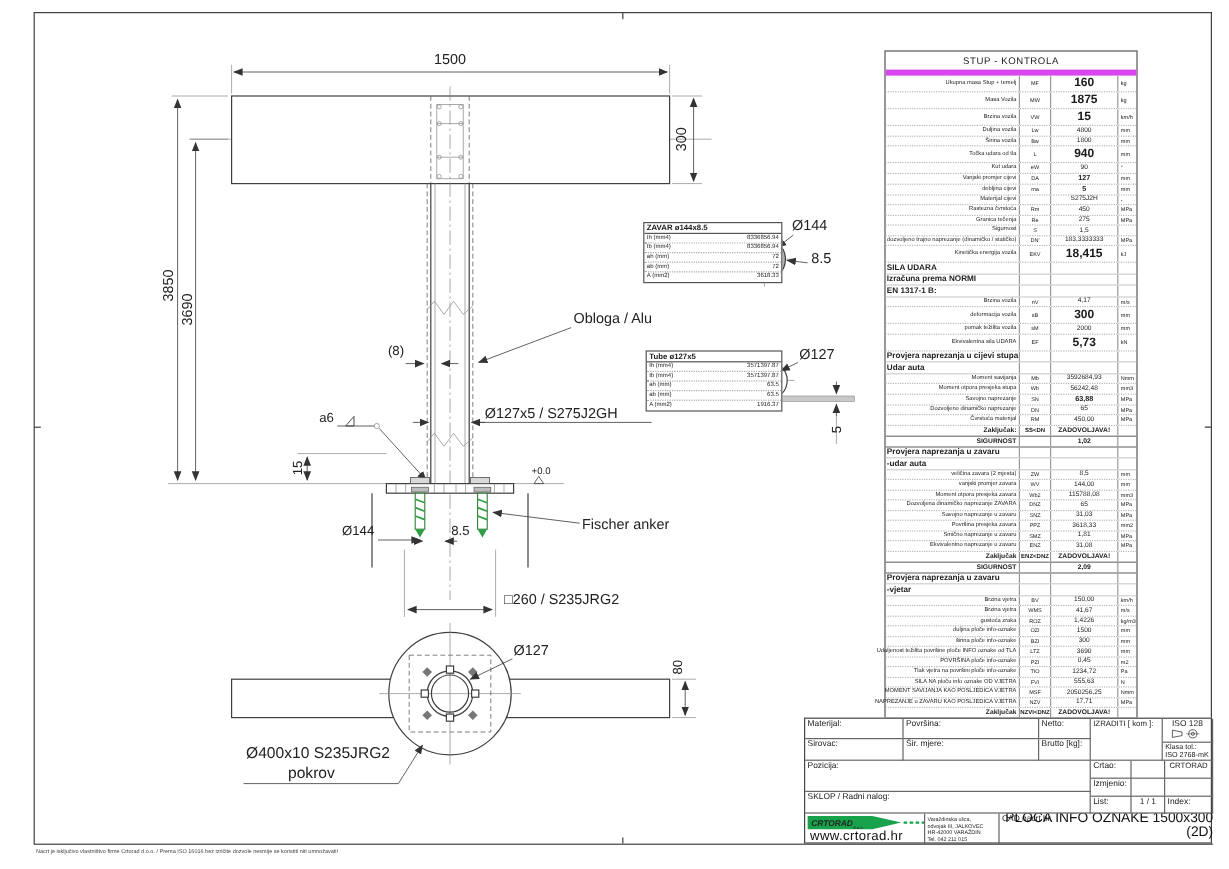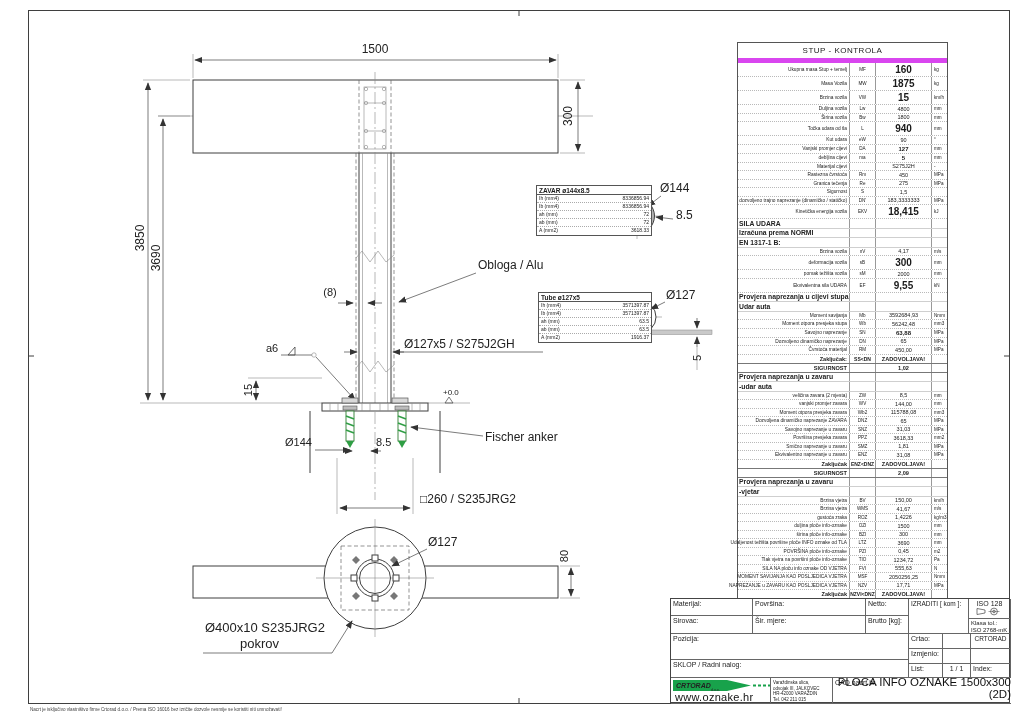--- a/index.html
+++ b/index.html
@@ -463,21 +463,21 @@
       </div>
       <div class="krow r-n">
         <div class="kl">pomak težišta vozila</div>
         <div class="ks">sM</div>
         <div class="kv">2000</div>
         <div class="ku">mm</div>
       </div>
       <div class="krow r-b">
         <div class="kl">Ekvivalentna sila UDARA</div>
         <div class="ks">EF</div>
-        <div class="kv">9,55</div>
+        <div class="kv">5,73</div>
         <div class="ku">kN</div>
       </div>
       <div class="krow r-s">
         <div class="kl">Provjera naprezanja u cijevi stupa</div>
         <div class="ks"></div>
         <div class="kv"></div>
         <div class="ku"></div>
       </div>
       <div class="krow r-s">
         <div class="kl">Udar auta</div>
@@ -725,21 +725,21 @@
   <div class="tcell" style="left:272px;top:65px;width:28px;height:14px;text-align:center;">1  /  1</div>
   <div class="tcell" style="left:300px;top:65px;width:40px;height:14px;">Index:</div>
 
   <div class="tcell" style="left:0;top:79px;width:100px;height:26px;padding:0;">
     <svg width="100" height="15" viewBox="0 0 100 15" style="position:static;display:block;">
       <polygon points="2,2 56,2 80,7.5 56,13 2,13" fill="#18a24b"></polygon>
       <text x="5" y="10" font-size="7" font-style="italic" font-weight="bold" fill="#fff">CRTORAD</text>
       <text x="40" y="12.5" font-size="3.5" fill="#fff">d.o.o.</text>
       <line x1="82" y1="7.5" x2="99" y2="7.5" stroke="#18a24b" stroke-width="2" stroke-dasharray="3 2"></line>
     </svg>
-    <div class="weblink">www.oznake.hr</div>
+    <div class="weblink">www.crtorad.hr</div>
   </div>
   <div class="tcell addr" style="left:100px;top:79px;width:62px;height:26px;">
     <div>Varaždinska ulica,</div>
     <div>odvojak III, JALKOVEC</div>
     <div>HR-42000 VARAŽDIN</div>
     <div>Tel. 042 211 015</div>
   </div>
   <div class="tcell noR" style="left:162px;top:79px;width:178px;height:26px;">
     <div style="font-size:7px;">CAD nacrt br.</div>
     <div class="cadtitle">PLOČA INFO OZNAKE 1500x300  (2D)</div>

